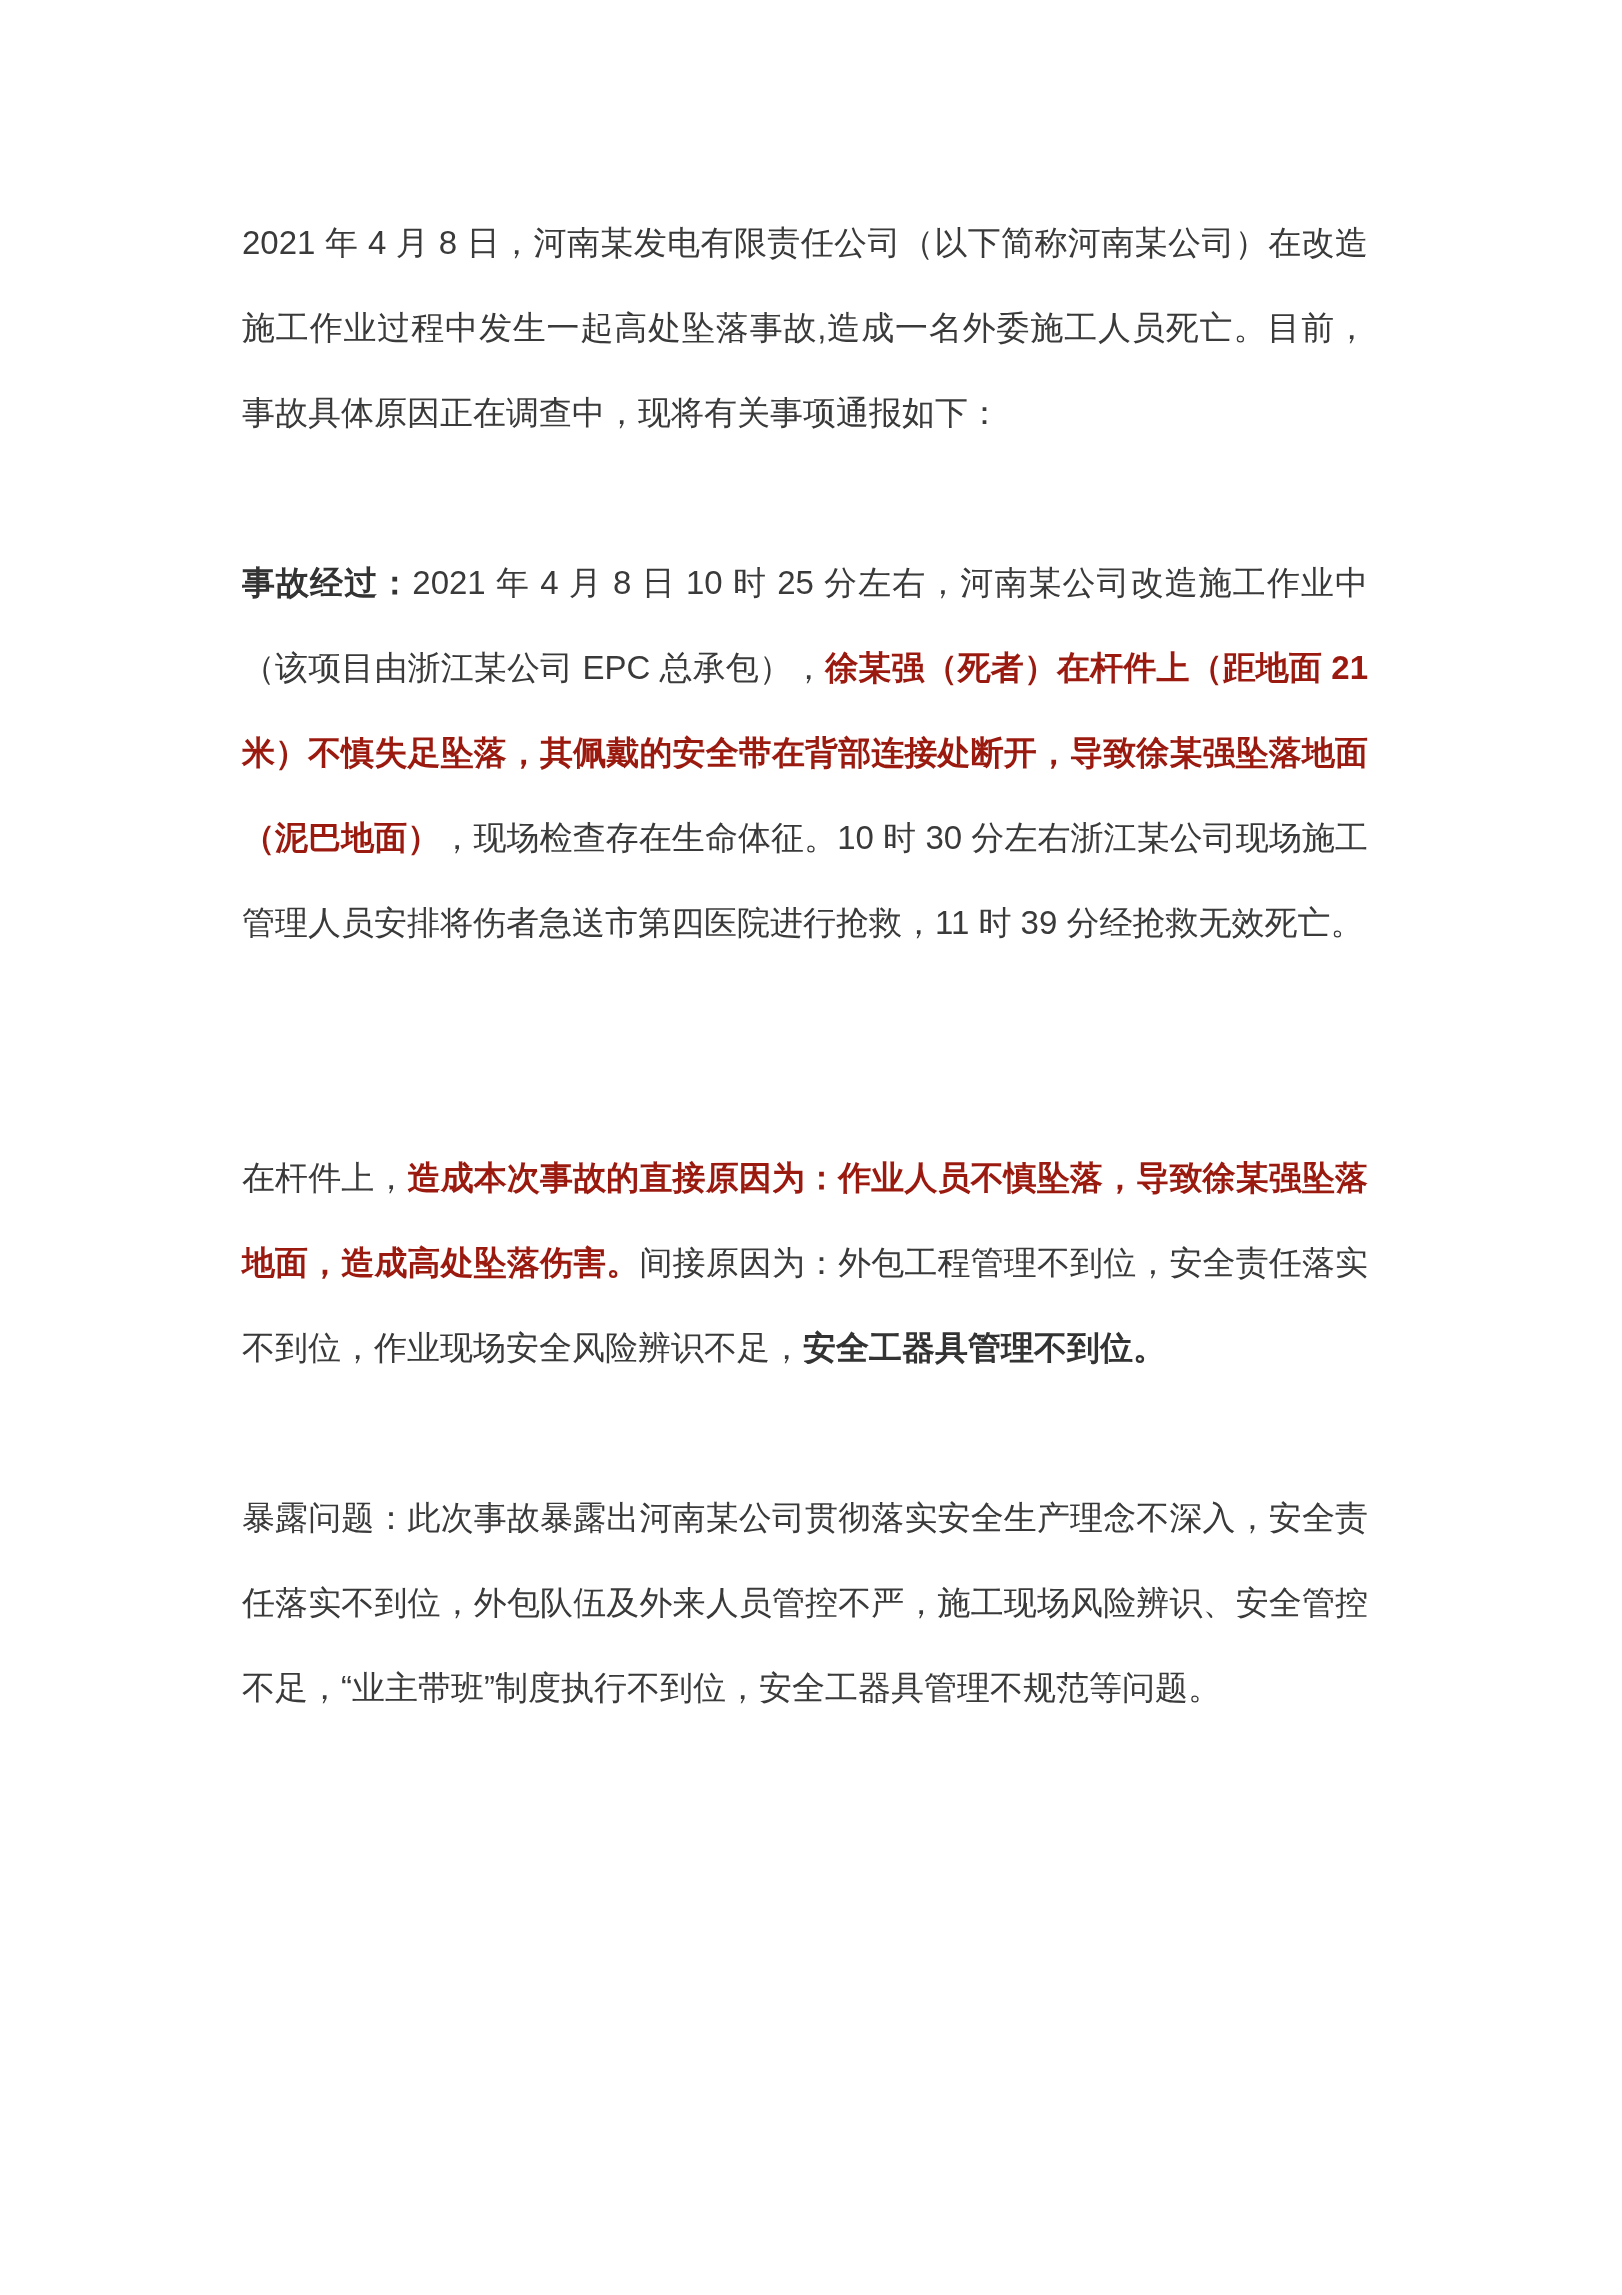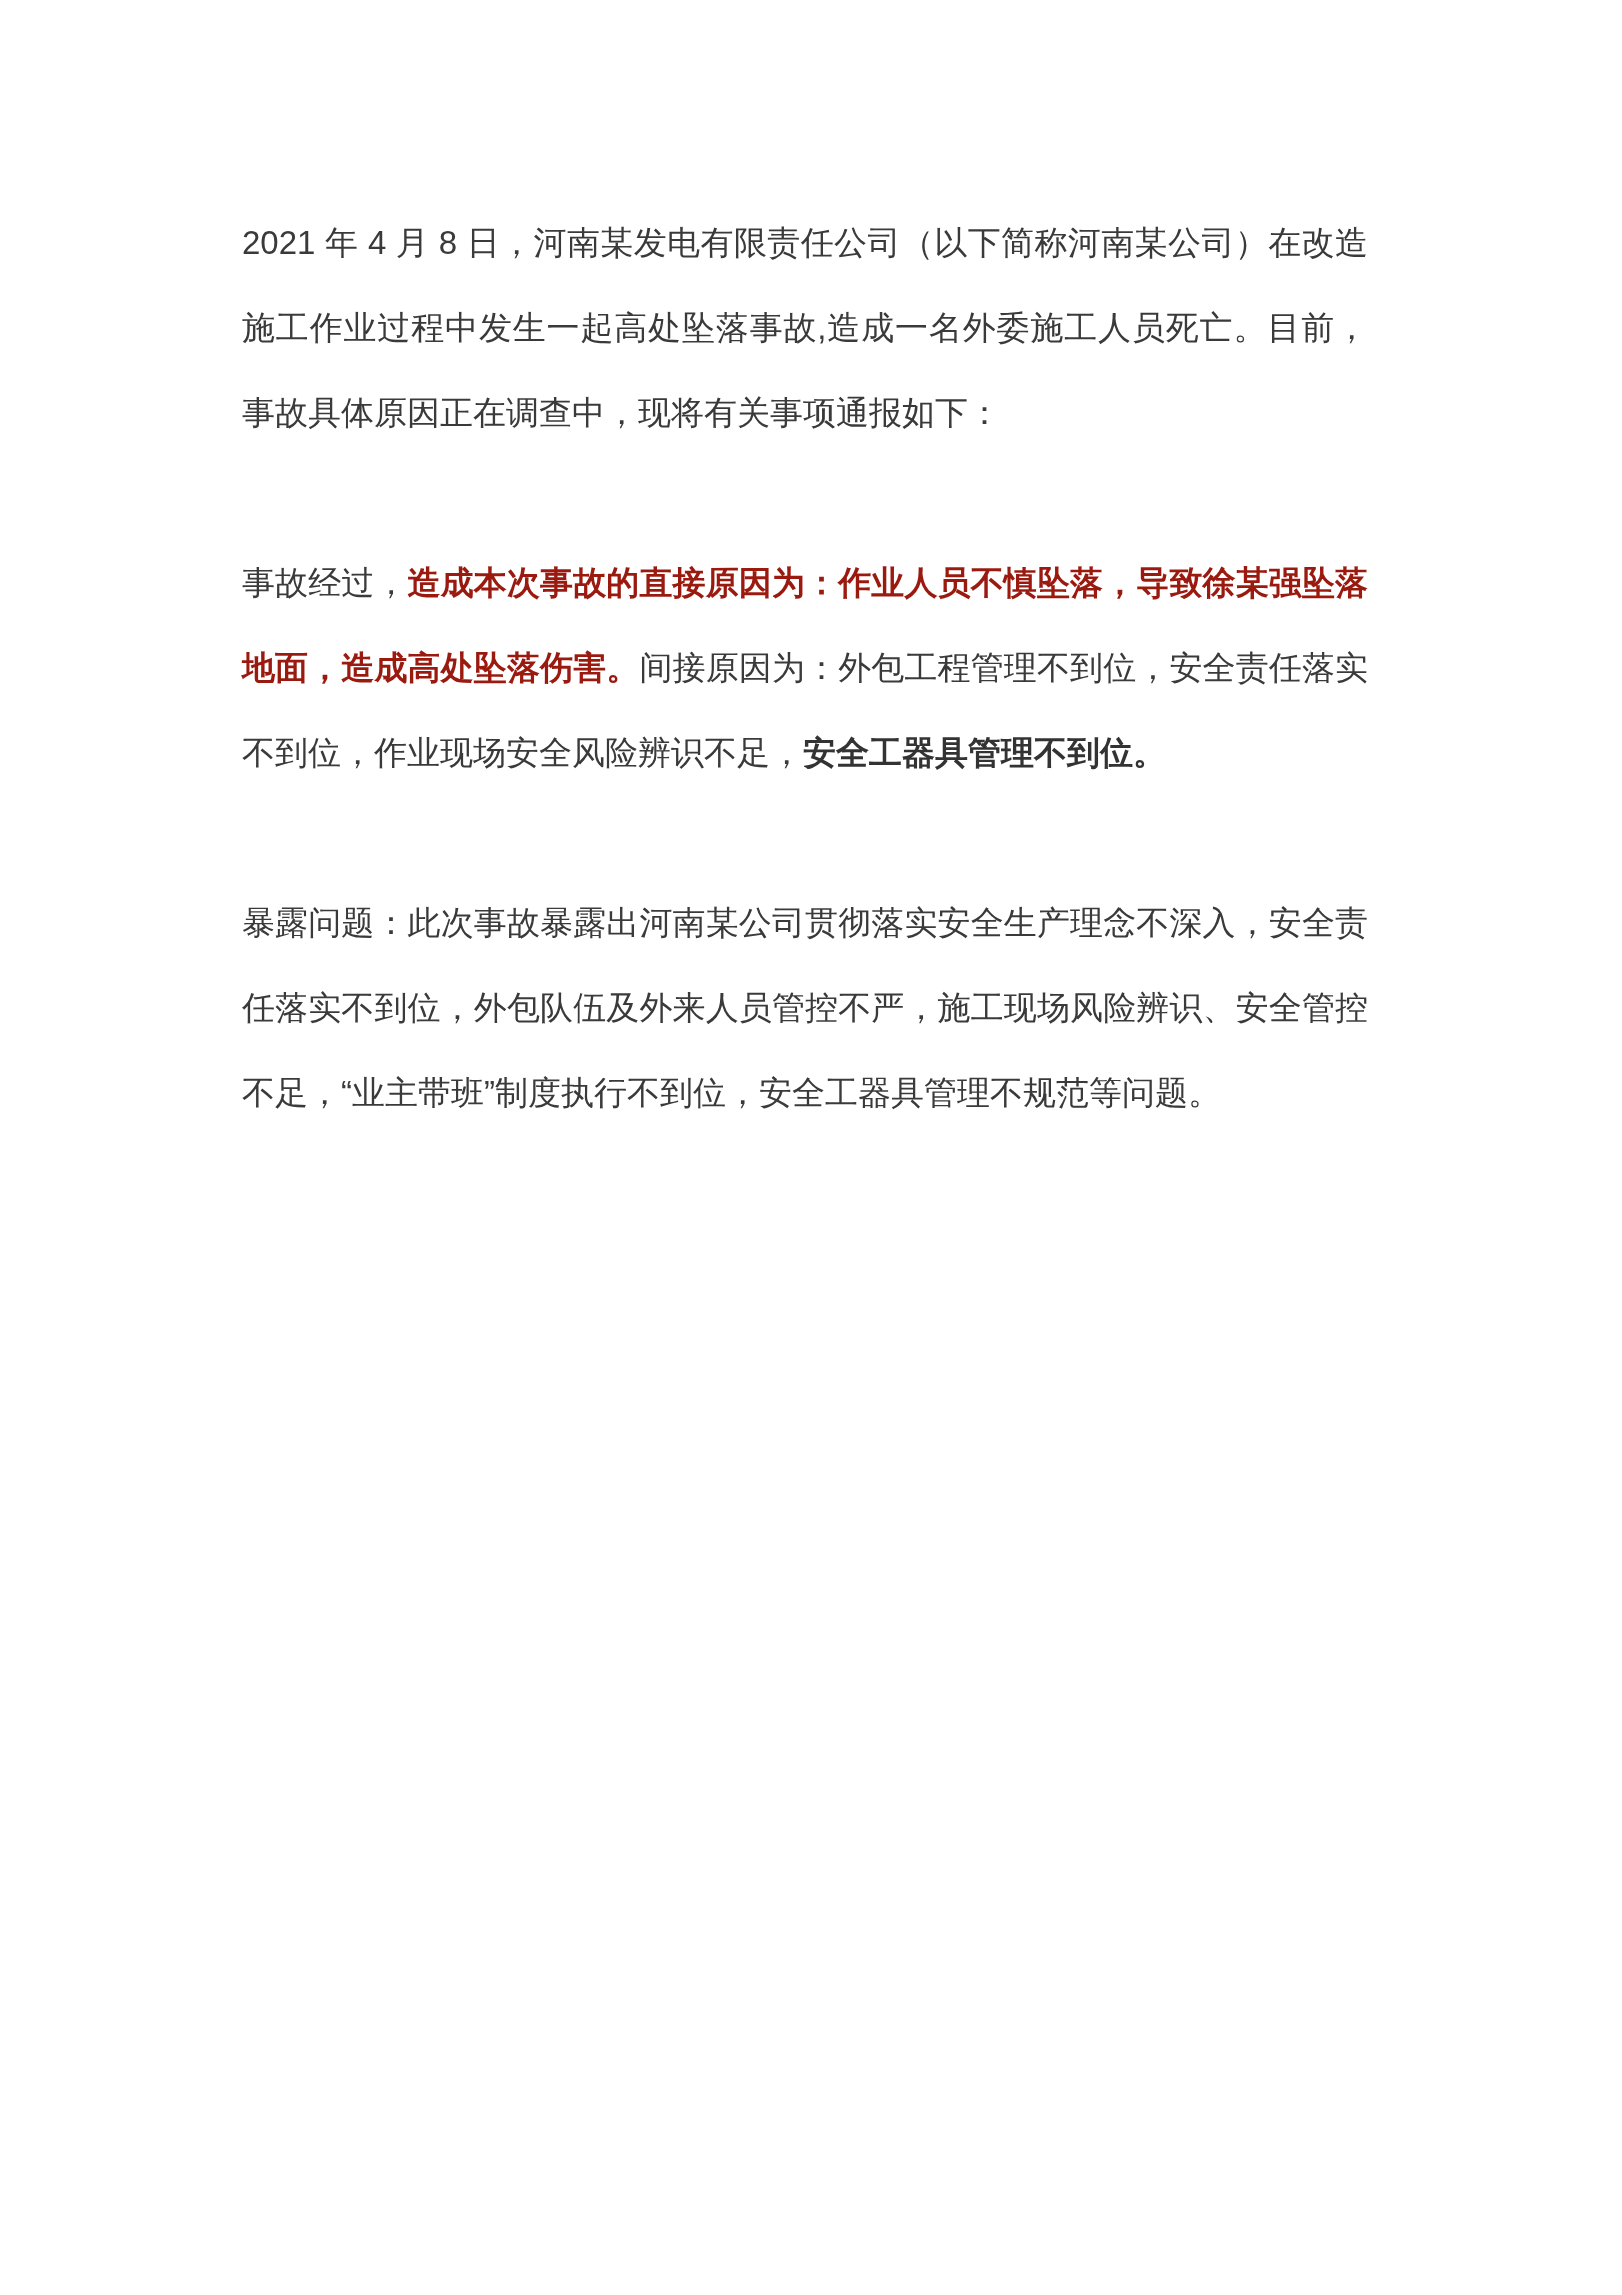--- a/index.html
+++ b/index.html
@@ -59,23 +59,26 @@
 </head>
 <body>
 
 <div class="page">
   <div class="content">
 
     <p class="para">
       <span class="run-normal">2021 年 4 月 8 日，河南某发电有限责任公司（以下简称河南某公司）在改造施工作业过程中发生一起高处坠落事故,造成一名外委施工人员死亡。目前，事故具体原因正在调查中，现将有关事项通报如下：</span>
     </p>
 
+    <p class="para wide-gap">
+      <span class="run-bold-black">事故经过：</span><span class="run-normal">2021 年 4 月 8 日 10 时 25 分左右，河南某公司改造施工作业中（该项目由浙江某公司 EPC 总承包），</span><span class="run-bold-red">徐某强（死者）在杆件上（距地面 21 米）不慎失足坠落，其佩戴的安全带在背部连接处断开，导致徐某强坠落地面（泥巴地面）</span><span class="run-normal">，现场检查存在生命体征。10 时 30 分左右浙江某公司现场施工管理人员安排将伤者急送市第四医院进行抢救，11 时 39 分经抢救无效死亡。</span>
+    </p>
 
     <p class="para">
-      <span class="run-normal">事故经过，</span><span class="run-bold-red">造成本次事故的直接原因为：作业人员不慎坠落，导致徐某强坠落地面，造成高处坠落伤害。</span><span class="run-normal">间接原因为：外包工程管理不到位，安全责任落实不到位，作业现场安全风险辨识不足，</span><span class="run-bold-black">安全工器具管理不到位。</span>
+      <span class="run-normal">在杆件上，</span><span class="run-bold-red">造成本次事故的直接原因为：作业人员不慎坠落，导致徐某强坠落地面，造成高处坠落伤害。</span><span class="run-normal">间接原因为：外包工程管理不到位，安全责任落实不到位，作业现场安全风险辨识不足，</span><span class="run-bold-black">安全工器具管理不到位。</span>
     </p>
 
     <p class="para">
       <span class="run-normal">暴露问题：此次事故暴露出河南某公司贯彻落实安全生产理念不深入，安全责任落实不到位，外包队伍及外来人员管控不严，施工现场风险辨识、安全管控不足，“业主带班”制度执行不到位，安全工器具管理不规范等问题。</span>
     </p>
 
 
   </div>
 </div>
 

